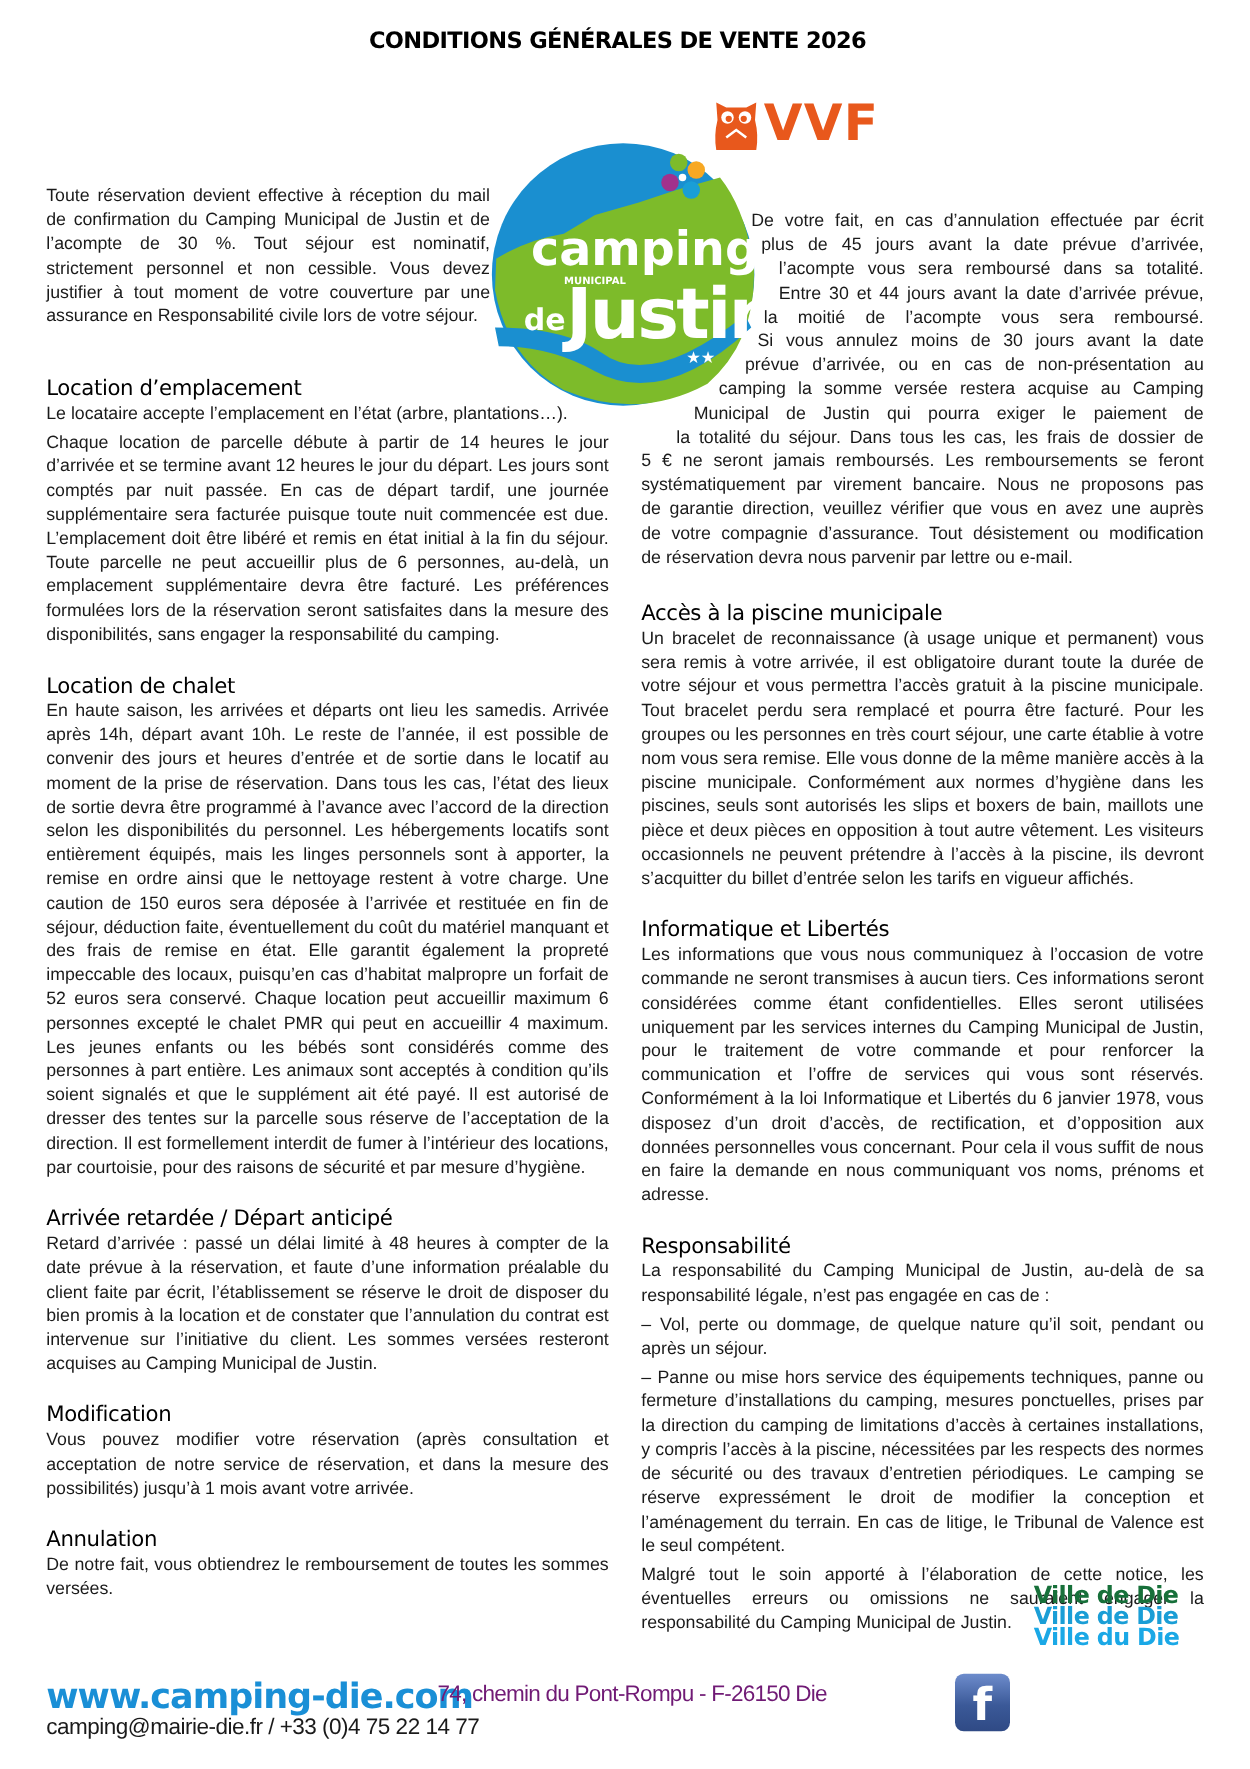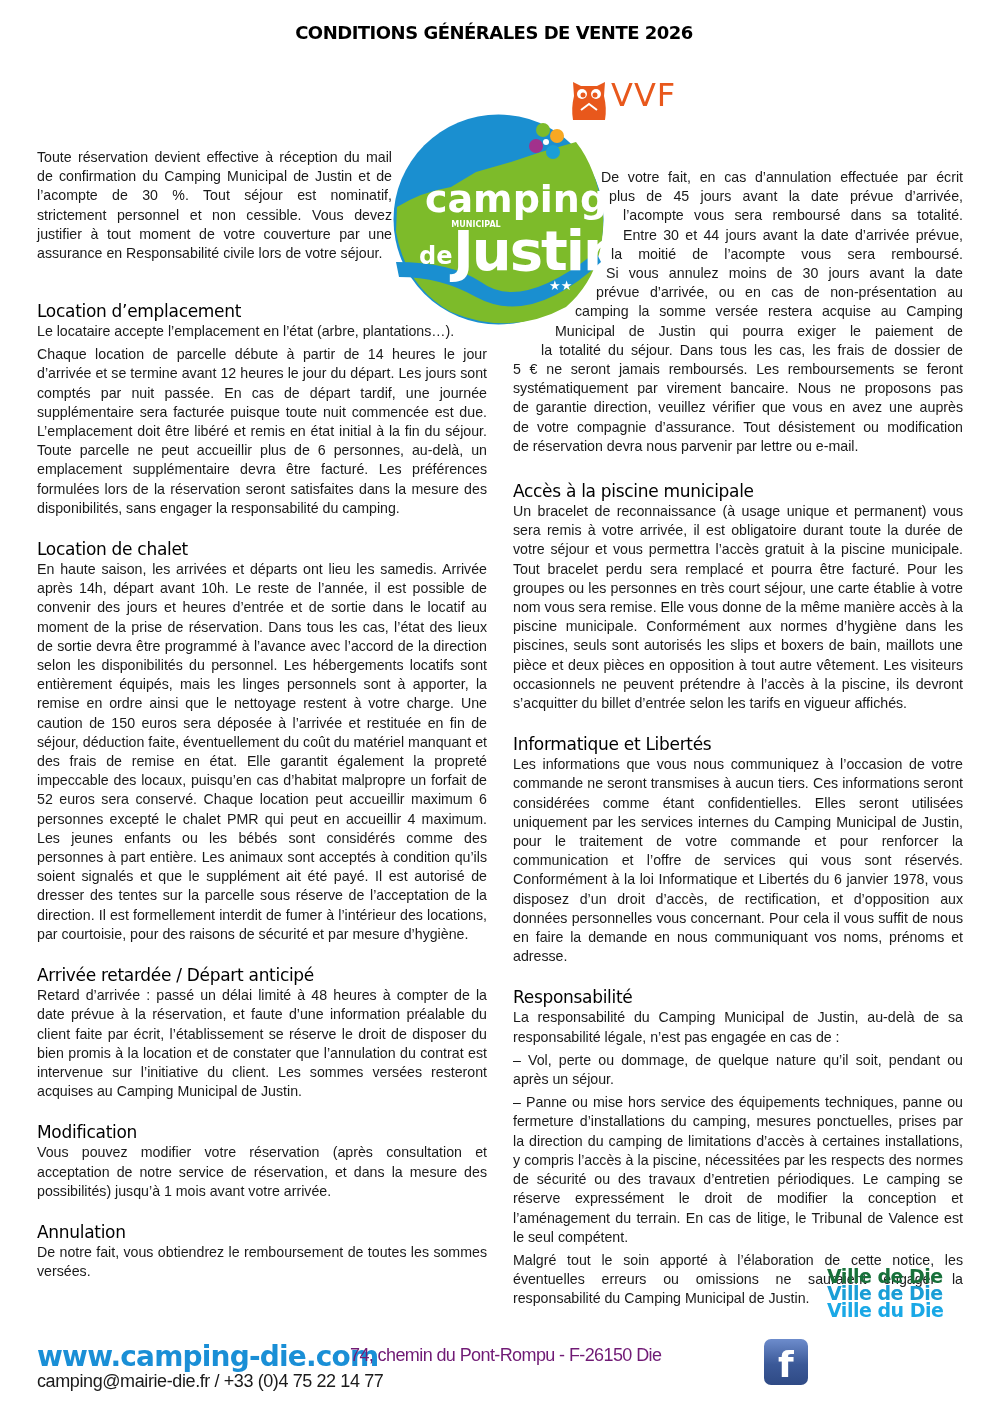--- a/index.html
+++ b/index.html
@@ -1,19 +1,19 @@
 <!DOCTYPE html>
 <html><head>
 <meta charset="utf-8">
 <style>
   html, body { margin: 0; padding: 0; background: #ffffff; }
   body { width: 1000px; height: 1415px; position: relative; overflow: hidden; font-family: "Liberation Sans", sans-serif; color: #1a1a1a; }
   .title { position: absolute; top: 22px; left: 0; width: 988px; text-align: center; font-family: "DejaVu Sans", sans-serif; font-weight: bold; font-size: 18px; letter-spacing: -0.5px; color: #000; }
   .vvf { position: absolute; left: 571px; top: 80px; width: 160px; height: 42px; }
-  .vvf-text { position: absolute; left: 40px; top: -4px; font-family: "DejaVu Sans", sans-serif; font-weight: normal; font-size: 32px; color: #e8581c; letter-spacing: 1px; }
+  .vvf-text { position: absolute; left: 40px; top: -4px; font-family: "DejaVu Sans", sans-serif; font-weight: bold; font-size: 40px; color: #e8581c; letter-spacing: 1px; }
   .logo { position: absolute; left: 391px; top: 112px; width: 215px; height: 215px; }
   .col { position: absolute; font-size: 14.2px; line-height: 19.2px; text-align: justify; }
   .col p { margin: 0 0 4px 0; }
   .col h2 { margin: 0; font-family: "DejaVu Sans", sans-serif; font-weight: normal; font-size: 17px; line-height: 22px; color: #000; letter-spacing: -0.3px; }
   .section { margin-top: 20px; }
   .intro { left: 37px; top: 148px; width: 355px; }
   .left { left: 37px; top: 300px; width: 450px; }
   .right-top { left: 513px; top: 168px; width: 450px; }
   .right-top .ln { display: block; text-align: justify; text-align-last: justify; }
   .right-top .ln.last { text-align-last: left; }

